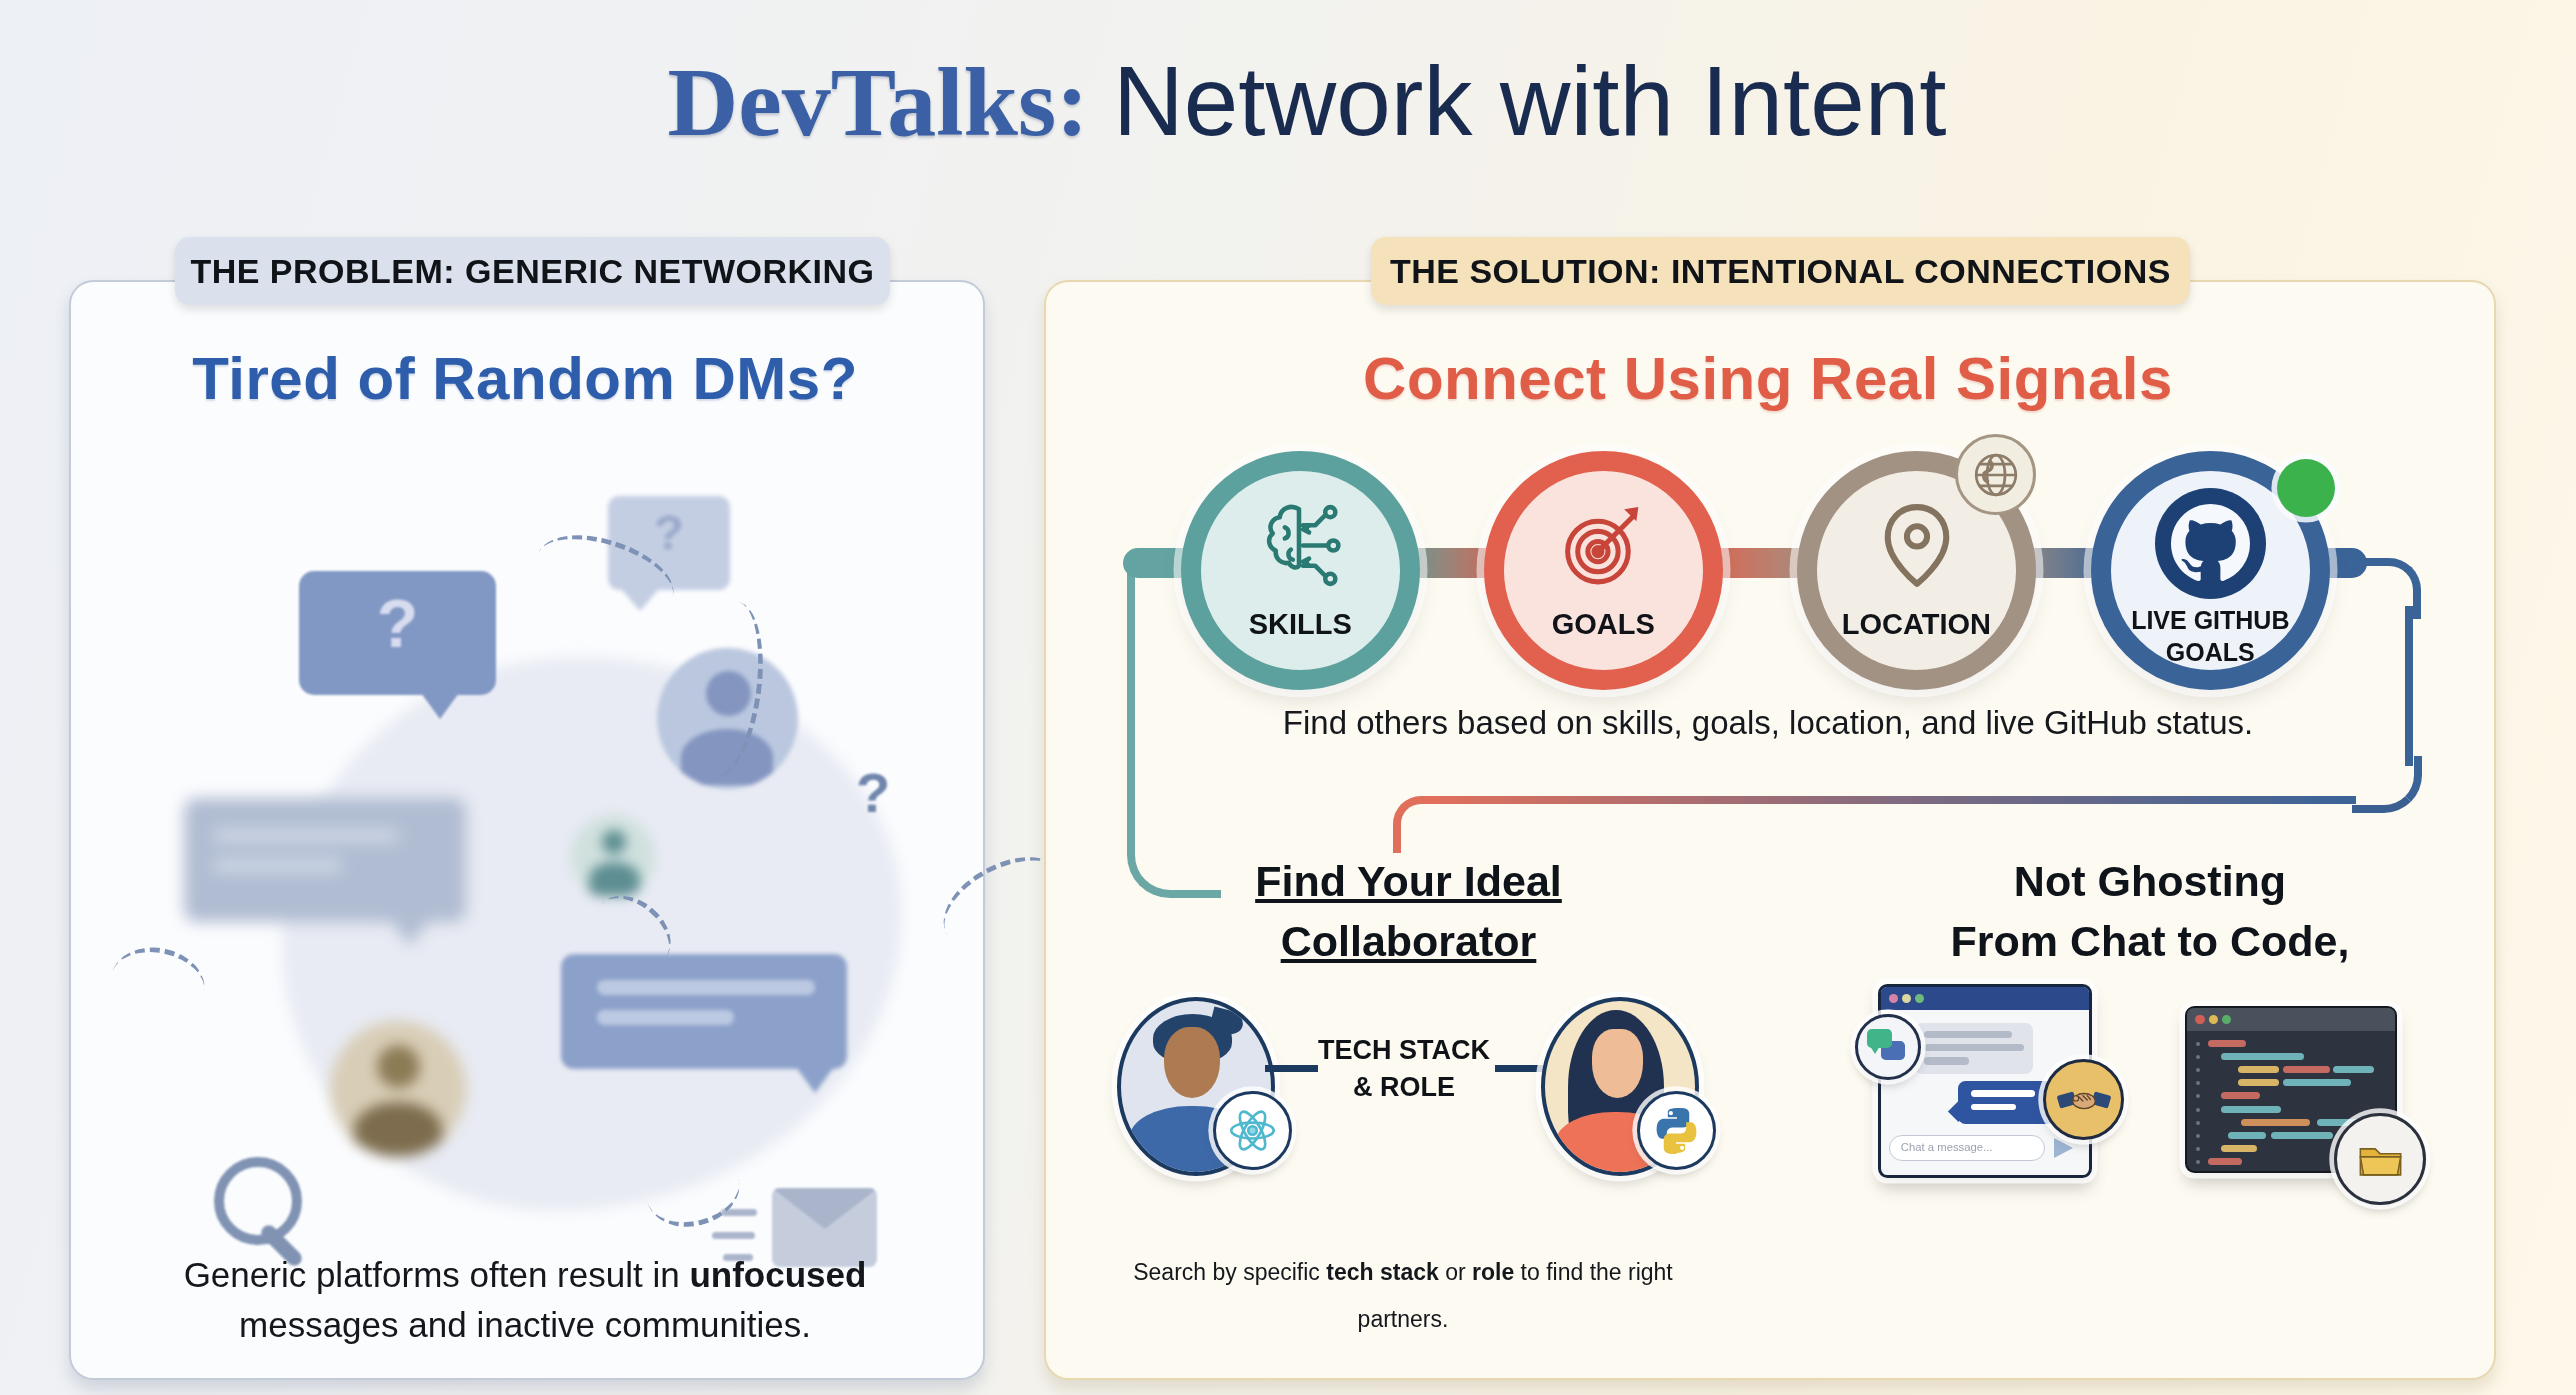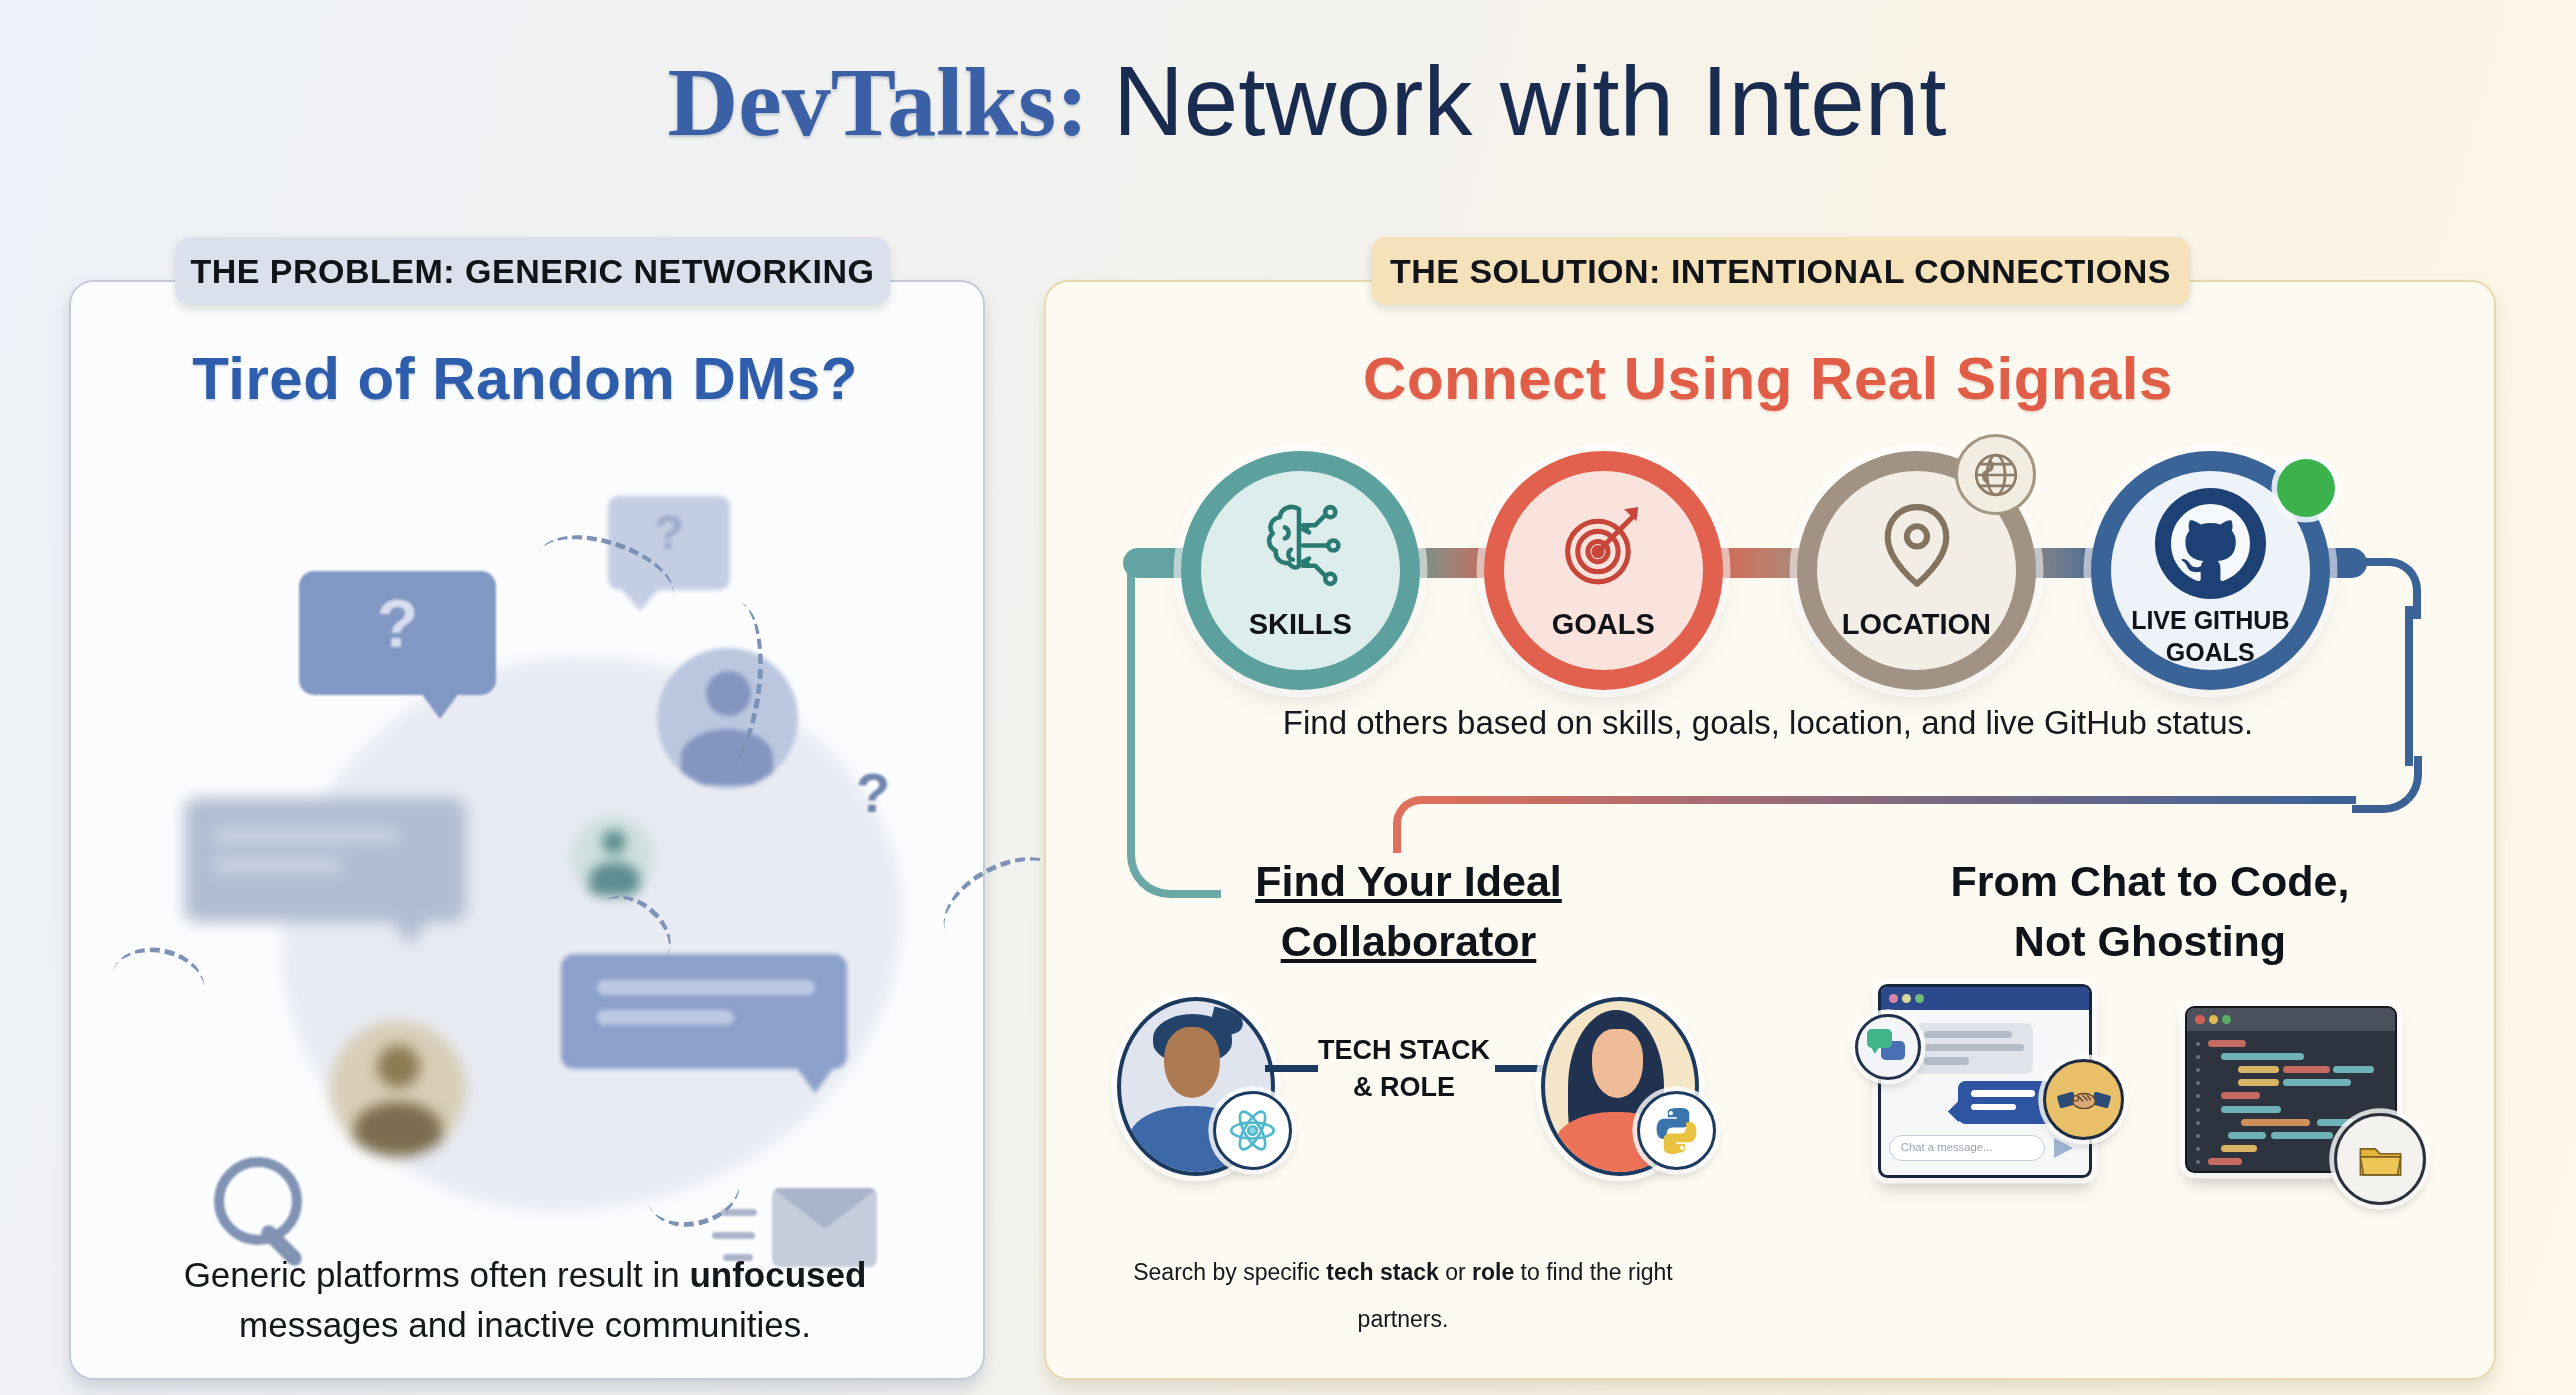--- a/index.html
+++ b/index.html
@@ -238,22 +238,22 @@
 
   <div class="abs" style="left:2277px;top:459px;width:58px;height:58px;background:#3bb24c;border-radius:50%;box-shadow:0 0 0 5.6px rgba(250,252,255,.85);z-index:3;"></div>
 
   <div class="sig-caption">Find others based on skills, goals, location, and live GitHub status.</div>
 
   <div class="sub-heading" style="left:1108px;width:601px;top:851px;text-decoration:underline;">
     <div>Find Your Ideal</div>
     <div>Collaborator</div>
   </div>
   <div class="sub-heading" style="left:1840px;width:620px;top:851px;">
+    <div>Not Ghosting</div>
     <div>From Chat to Code,</div>
-    <div>Not Ghosting</div>
   </div>
 
   <div class="avatar" style="left:1117px;top:997px;background:#dfe4ee;">
     <div style="left:32px;top:13px;width:79px;height:49px;background:#23436b;border-radius:50% 50% 42% 42%;"></div>
     <div style="left:90px;top:9.4px;width:32px;height:24.4px;background:#23436b;border-radius:0 60% 60% 0;transform:rotate(14deg);"></div>
     <div style="left:43px;top:26px;width:56px;height:71px;background:#ad7a52;border-radius:46% 46% 52% 52%;"></div>
     <div style="left:7.5px;top:105px;width:126px;height:68px;background:#3d69a8;border-radius:48% 48% 0 0;"></div>
   </div>
   <div class="abs" style="left:1265px;top:1065px;width:53px;height:6.6px;background:#1c3a60;"></div>
   <div class="link-label" style="top:1035px;">TECH STACK</div>

